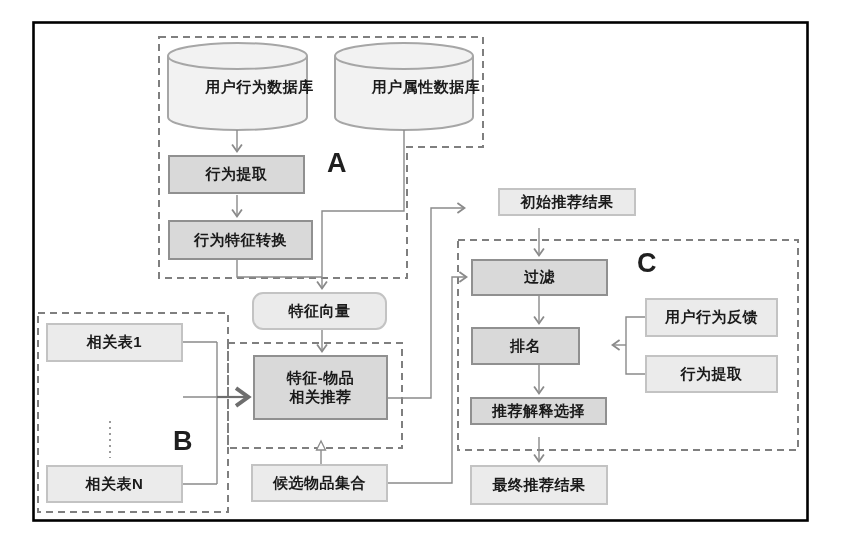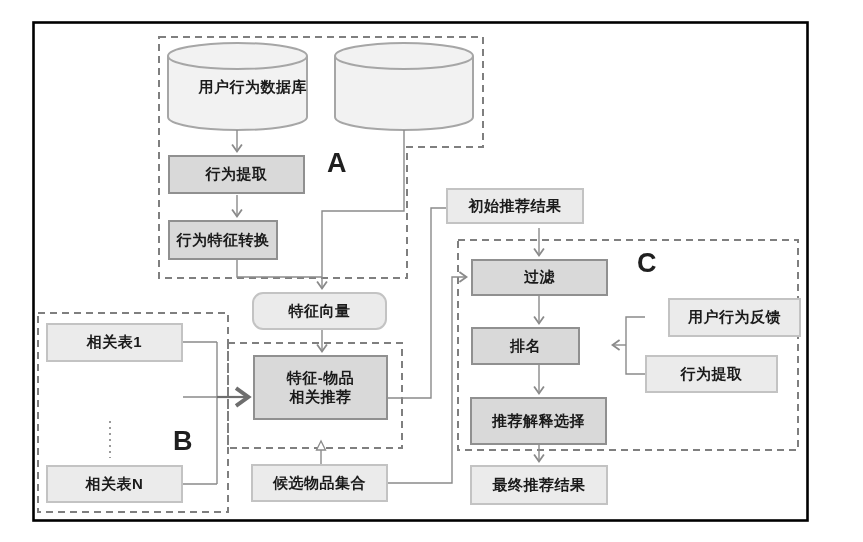--- a/index.html
+++ b/index.html
@@ -10,22 +10,22 @@
   .dash{fill:none;stroke:var(--dash,#7f7f7f);stroke-width:2;stroke-dasharray:7 5;}
   .conn{fill:none;stroke:var(--connector,#8a8a8a);stroke-width:1.4;}
   .conn-bold{fill:none;stroke:#6e6e6e;stroke-width:2.2;}
   .dotted{fill:none;stroke:#9a9a9a;stroke-width:2;stroke-dasharray:2 4;}
   .cyl{fill:var(--cylinder-fill,#f2f2f2);stroke:var(--cylinder-border,#a6a6a6);stroke-width:2;}
   .frame{fill:none;stroke:var(--border,#000);stroke-width:2.6;}
   .node{position:absolute;display:flex;flex-direction:column;align-items:center;justify-content:center;
         text-align:center;font-size:15px;line-height:1.25;letter-spacing:.5px;box-sizing:border-box;}
   .proc{background:var(--process-fill,#d9d9d9);border:2px solid var(--process-border,#909090);}
   .data{background:var(--data-fill,#ebebeb);border:2px solid var(--data-border,#c3c3c3);}
-  .db-label{position:absolute;display:flex;align-items:center;justify-content:flex-end;
-            font-size:15px;letter-spacing:.5px;font-weight:bold;}
+  .db-label{position:absolute;display:flex;align-items:center;justify-content:center;
+            font-size:15px;letter-spacing:.5px;font-weight:bold;padding-left:22px;}
   .db-label,.node{font-weight:bold;}
   .grp-label{position:absolute;font-weight:bold;font-size:27px;color:#1f1f1f;}
 </style>
 </head>
 <body>
 
 <div id="stage">
 
   <svg id="layer-svg" width="863" height="542" viewBox="0 0 863 542">
     <defs>
@@ -74,61 +74,64 @@
       <polyline class="conn" points="539,437 539,461" marker-end="url(#ah)"></polyline>
       <polyline class="conn" points="645,317 626,317 626,374 645,374"></polyline>
       <polyline class="conn" points="626,345 613,345" marker-end="url(#ah)"></polyline>
       <polyline class="dotted" points="110,421 110,458"></polyline>
     </g>
   </svg>
 
   <div class="db-label" style="left:168px;top:76px;width:139px;height:22px;">
     <span>用户行为数据库</span>
   </div>
+  <div class="db-label" style="left:335px;top:76px;width:138px;height:22px;">
+    <span>用户属性数据库</span>
+  </div>
 
   <div class="grp-label" style="left:327px;top:148px;">A</div>
   <div class="grp-label" style="left:173px;top:426px;">B</div>
   <div class="grp-label" style="left:637px;top:248px;">C</div>
 
   <div class="node proc" style="left:168px;top:155px;width:137px;height:39px;">
     <span>行为提取</span>
   </div>
-  <div class="node proc" style="left:168px;top:220px;width:110px;height:40px;">
+  <div class="node proc" style="left:168px;top:220px;width:145px;height:40px;">
     <span>行为特征转换</span>
   </div>
   <div class="node proc" style="left:253px;top:355px;width:135px;height:65px;">
     <span>特征-物品</span>
     <span>相关推荐</span>
   </div>
   <div class="node proc" style="left:471px;top:259px;width:137px;height:37px;">
     <span>过滤</span>
   </div>
   <div class="node proc" style="left:471px;top:327px;width:109px;height:38px;">
     <span>排名</span>
   </div>
-  <div class="node proc" style="left:470px;top:397px;width:137px;height:48px;">
+  <div class="node proc" style="left:470px;top:397px;width:137px;height:28px;">
     <span>推荐解释选择</span>
   </div>
 
   <div class="node data" style="left:252px;top:292px;width:135px;height:38px;border-radius:11px;">
     <span>特征向量</span>
   </div>
   <div class="node data" style="left:46px;top:323px;width:137px;height:39px;">
     <span>相关表1</span>
   </div>
   <div class="node data" style="left:46px;top:465px;width:137px;height:38px;">
     <span>相关表N</span>
   </div>
   <div class="node data" style="left:251px;top:464px;width:137px;height:38px;">
     <span>候选物品集合</span>
   </div>
-  <div class="node data" style="left:446px;top:188px;width:138px;height:36px;">
+  <div class="node data" style="left:498px;top:188px;width:138px;height:28px;">
     <span>初始推荐结果</span>
   </div>
-  <div class="node data" style="left:668px;top:298px;width:133px;height:39px;">
+  <div class="node data" style="left:645px;top:298px;width:133px;height:39px;">
     <span>用户行为反馈</span>
   </div>
   <div class="node data" style="left:645px;top:355px;width:133px;height:38px;">
     <span>行为提取</span>
   </div>
   <div class="node data" style="left:470px;top:465px;width:138px;height:40px;">
     <span>最终推荐结果</span>
   </div>
 
 </div>

